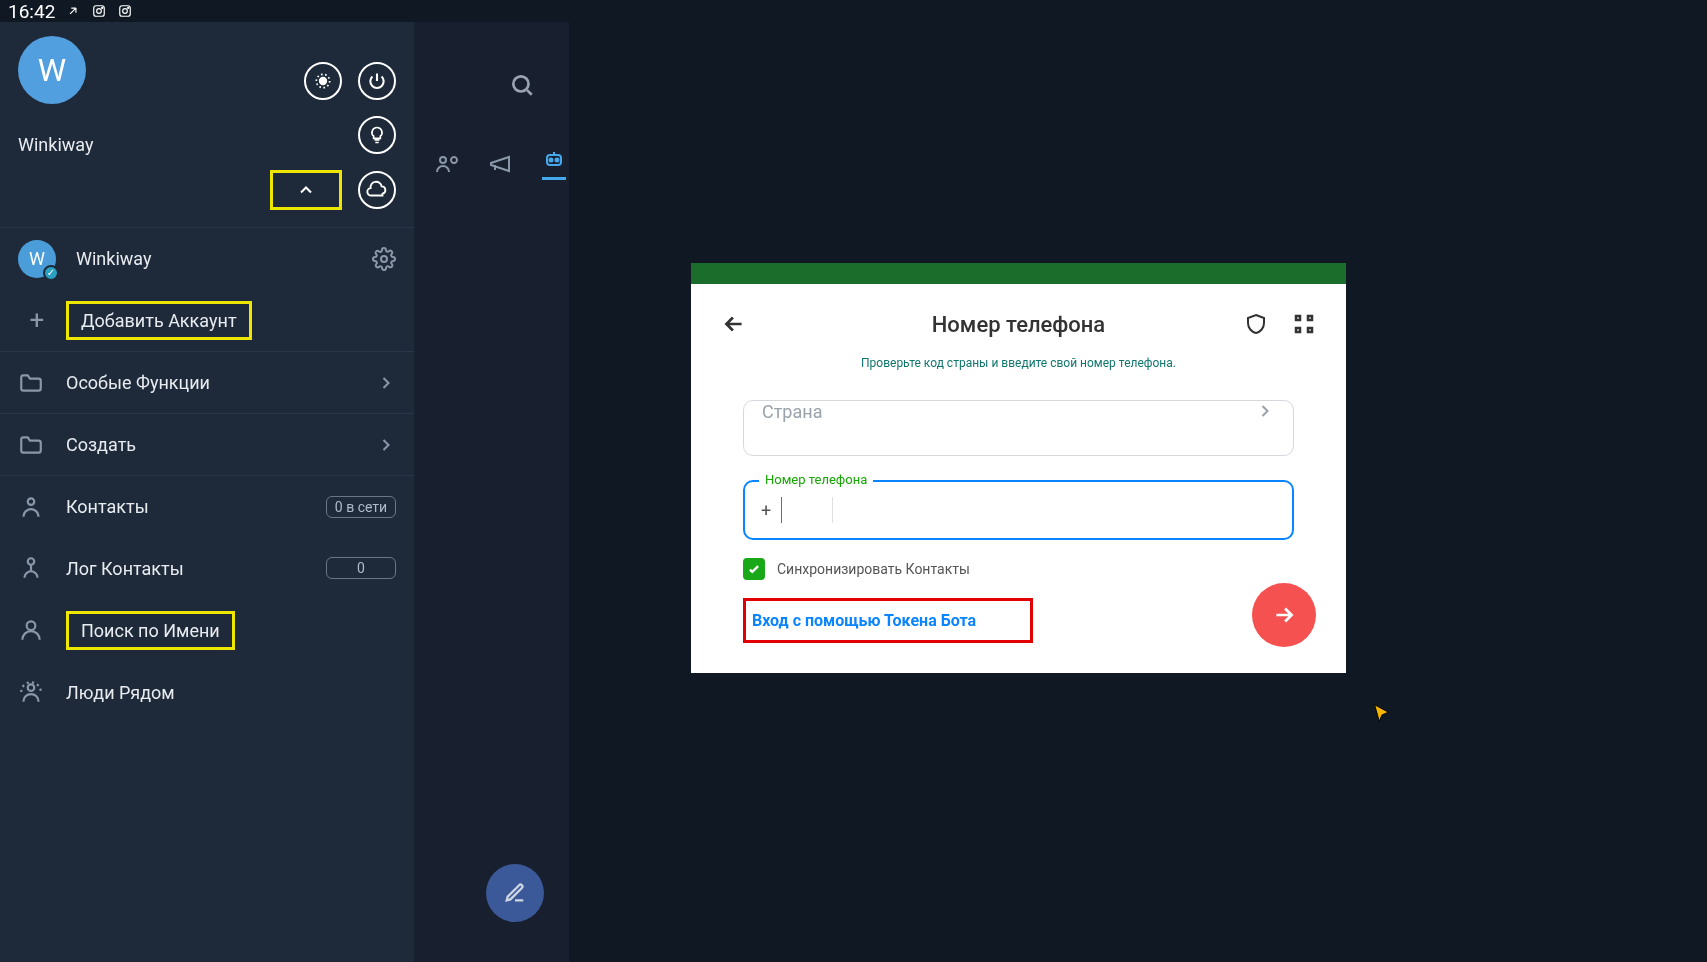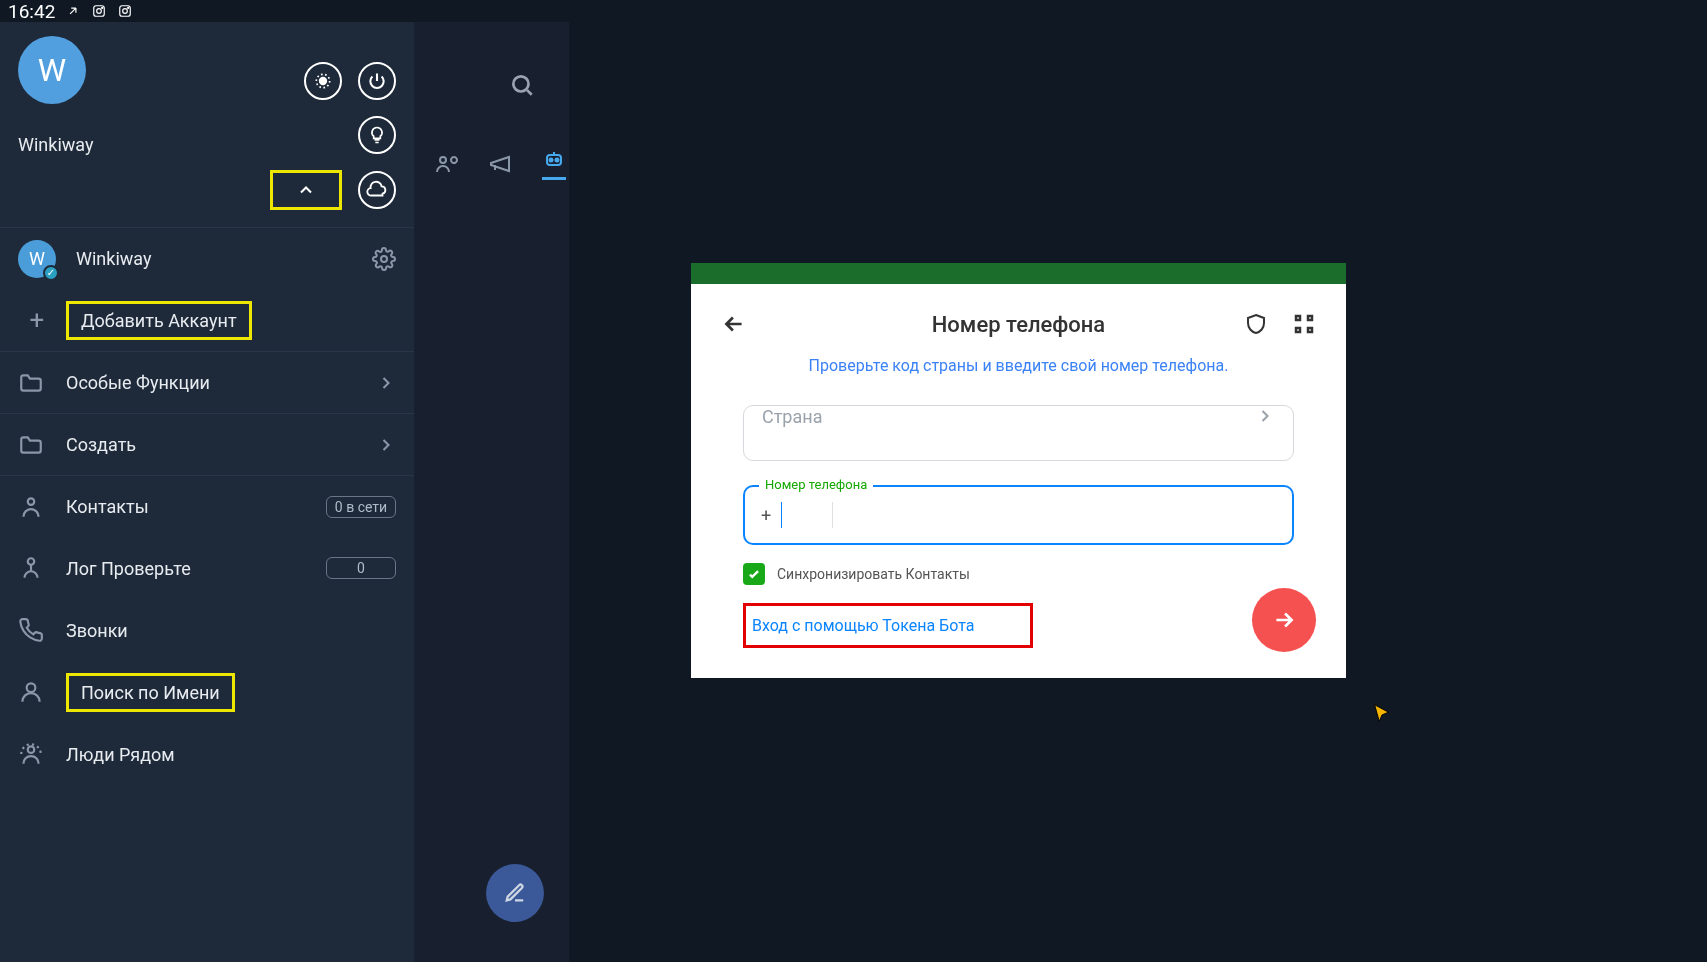--- a/index.html
+++ b/index.html
@@ -211,22 +211,22 @@
     position: absolute; left: 0;
     color: #333; cursor: pointer;
   }
   .dlg-head .head-icons {
     position: absolute; right: 0;
     display: flex; gap: 24px; align-items: center;
   }
   .dlg-title { font-size: 22px; font-weight: 500; color: #333; }
   .dlg-sub {
     text-align: center;
-    color: #3b82f6;
-    font-size: 16px;
+    color: #0f766e;
+    font-size: 12px;
     margin-bottom: 30px;
   }
   .field {
     border: 1px solid #d5d9dd;
     border-radius: 10px;
     height: 56px;
     display: flex; align-items: flex-start;
     padding: 0 18px;
     margin: 0 22px 24px 22px;
     cursor: pointer;
@@ -276,20 +276,21 @@
   .check-row .lbl { font-size: 14px; color: #555; }
   .token-link {
     display: inline-block;
     color: #0a84ff;
     font-size: 16px;
     margin-left: 22px;
     cursor: pointer;
     border: 3px solid #e30000;
     padding: 10px 20px 10px 6px;
     width: 290px;
+    font-weight: bold;
   }
   .go-fab {
     position: absolute;
     right: 30px; bottom: 26px;
     width: 64px; height: 64px; border-radius: 50%;
     background: #f55150;
     display: flex; align-items: center; justify-content: center;
     color: #fff; cursor: pointer;
   }
   .cursor {
@@ -436,32 +437,24 @@
       <div class="pill">0 в сети</div>
     </div>
 
     <div class="menu-item first-group">
       <div class="mi-icon">
         <svg width="26" height="26" viewBox="0 0 24 24" fill="none" stroke="#8a97a8" stroke-width="2">
             <circle cx="12" cy="6" r="3"></circle>
             <path d="M12 9v6M6 21a6 6 0 0 1 12 0"></path>
           </svg>
       </div>
-      <div class="mi-label">Лог Проверьте</div>
+      <div class="mi-label">Лог Контакты</div>
       <div class="pill">0</div>
     </div>
 
-    <div class="menu-item first-group">
-      <div class="mi-icon">
-        <svg width="26" height="26" viewBox="0 0 24 24" fill="none" stroke="#8a97a8" stroke-width="2">
-            <path d="M22 16.92v3a2 2 0 0 1-2.18 2 19.86 19.86 0 0 1-8.63-3.07 19.5 19.5 0 0 1-6-6A19.86 19.86 0 0 1 2.12 4.18 2 2 0 0 1 4.11 2h3a2 2 0 0 1 2 1.72c.13.96.37 1.9.72 2.81a2 2 0 0 1-.45 2.11L8.09 10a16 16 0 0 0 6 6l1.36-1.36a2 2 0 0 1 2.11-.45c.91.35 1.85.59 2.81.72A2 2 0 0 1 22 16.92z"></path>
-          </svg>
-      </div>
-      <div class="mi-label">Звонки</div>
-    </div>
 
     <div class="menu-item first-group">
       <div class="mi-icon">
         <svg width="26" height="26" viewBox="0 0 24 24" fill="none" stroke="#8a97a8" stroke-width="2">
             <circle cx="12" cy="8" r="4"></circle>
             <path d="M4 21a8 8 0 0 1 16 0"></path>
           </svg>
       </div>
       <div>
         <span class="yellow-box">

